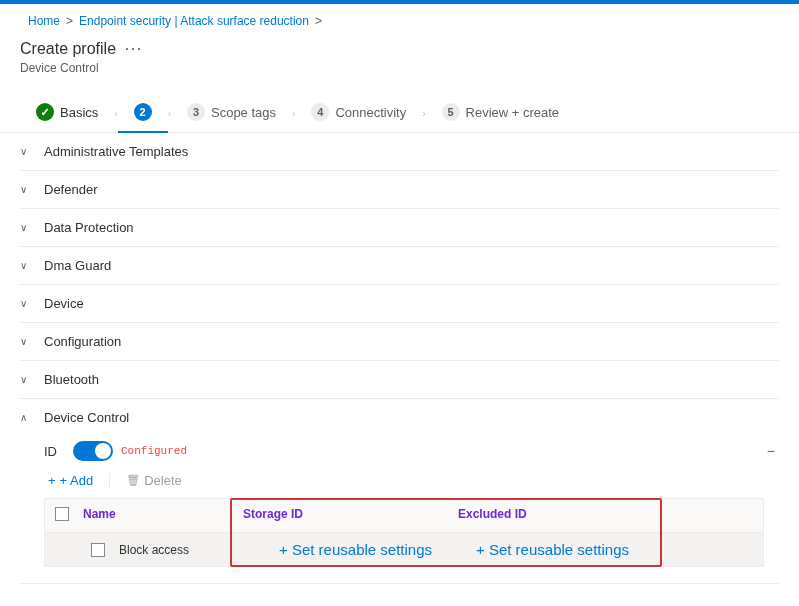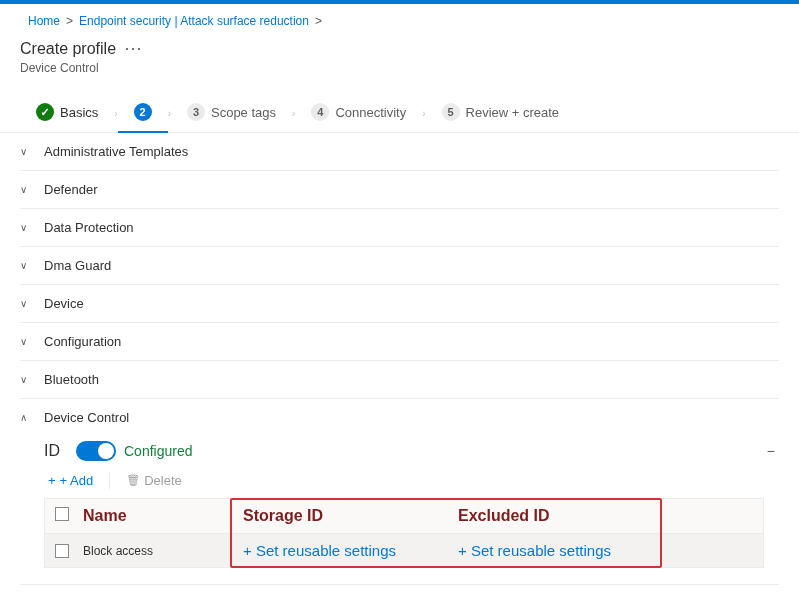--- a/index.html
+++ b/index.html
@@ -31,35 +31,35 @@
     .section-chevron { width: 20px; font-size: 10px; color: #605e5c; margin-right: 4px; }
     .section-label { font-size: 13px; color: #323130; }
 
     .device-control-section { border-bottom: 1px solid #edebe9; }
     .section-header-row { display: flex; align-items: center; padding: 11px 0 8px; cursor: pointer; }
     .section-header-label { font-size: 13px; color: #323130; font-weight: 400; }
 
     .device-control-body { padding: 8px 0 16px 24px; }
 
     .id-row { display: flex; align-items: center; gap: 16px; margin-bottom: 10px; }
-    .id-label { font-size: 16px; color: #323130; }
+    .id-label { font-size: 13px; color: #323130; }
     .toggle-container { display: flex; align-items: center; gap: 8px; }
     .toggle { width: 40px; height: 20px; background: #0078d4; border-radius: 10px; position: relative; cursor: pointer; }
     .toggle-knob { width: 16px; height: 16px; background: white; border-radius: 50%; position: absolute; top: 2px; right: 2px; }
-    .toggle-label { font-size: 14px; color: #15803d; }
+    .toggle-label { font-size: 11px; color: #ef4444; font-family: Liberation Mono, monospace; }
 
     .toolbar { display: flex; align-items: center; gap: 12px; margin-bottom: 8px; }
     .toolbar-btn { display: flex; align-items: center; gap: 4px; font-size: 13px; color: #0078d4; cursor: pointer; background: none; border: none; padding: 2px 4px; }
     .toolbar-btn.disabled { color: #a19f9d; cursor: default; }
     .toolbar-sep { width: 1px; height: 16px; background: #edebe9; }
 
     .table-wrapper { border: 1px solid #edebe9; }
     .table-header { display: grid; grid-template-columns: 28px 160px 1fr 1fr 100px; background: #faf9f8; border-bottom: 1px solid #edebe9; }
-    .table-cell { padding: 8px 10px; font-size: 16px; color: #7f1d1d; font-weight: 600; }
-    .table-row-data { display: grid; grid-template-columns: 28px 160px 1fr 1fr 100px; background: #f3f2f1; }
+    .table-cell { padding: 8px 10px; font-size: 12px; color: #6d28d9; font-weight: 600; }
+    .table-row-data { display: grid; grid-template-columns: 28px 160px 1fr 1fr 100px; background: #f3f2f1; padding-left: 36px; }
     .table-cell-data { padding: 8px 10px; font-size: 12px; color: #323130; display: flex; align-items: center; }
 
     .checkbox { width: 14px; height: 14px; border: 1px solid #8a8886; background: white; display: inline-flex; align-items: center; justify-content: center; cursor: pointer; flex-shrink: 0; }
     .checkbox-header { width: 14px; height: 14px; border: 1px solid #8a8886; background: white; display: inline-flex; cursor: pointer; }
 
     .link-btn { color: #0078d4; cursor: pointer; background: none; border: none; font-size: 15px; text-decoration: none; }
 
     .collapse-btn { color: #605e5c; cursor: pointer; font-size: 14px; background: none; border: none; padding: 2px 4px; }
 
     

